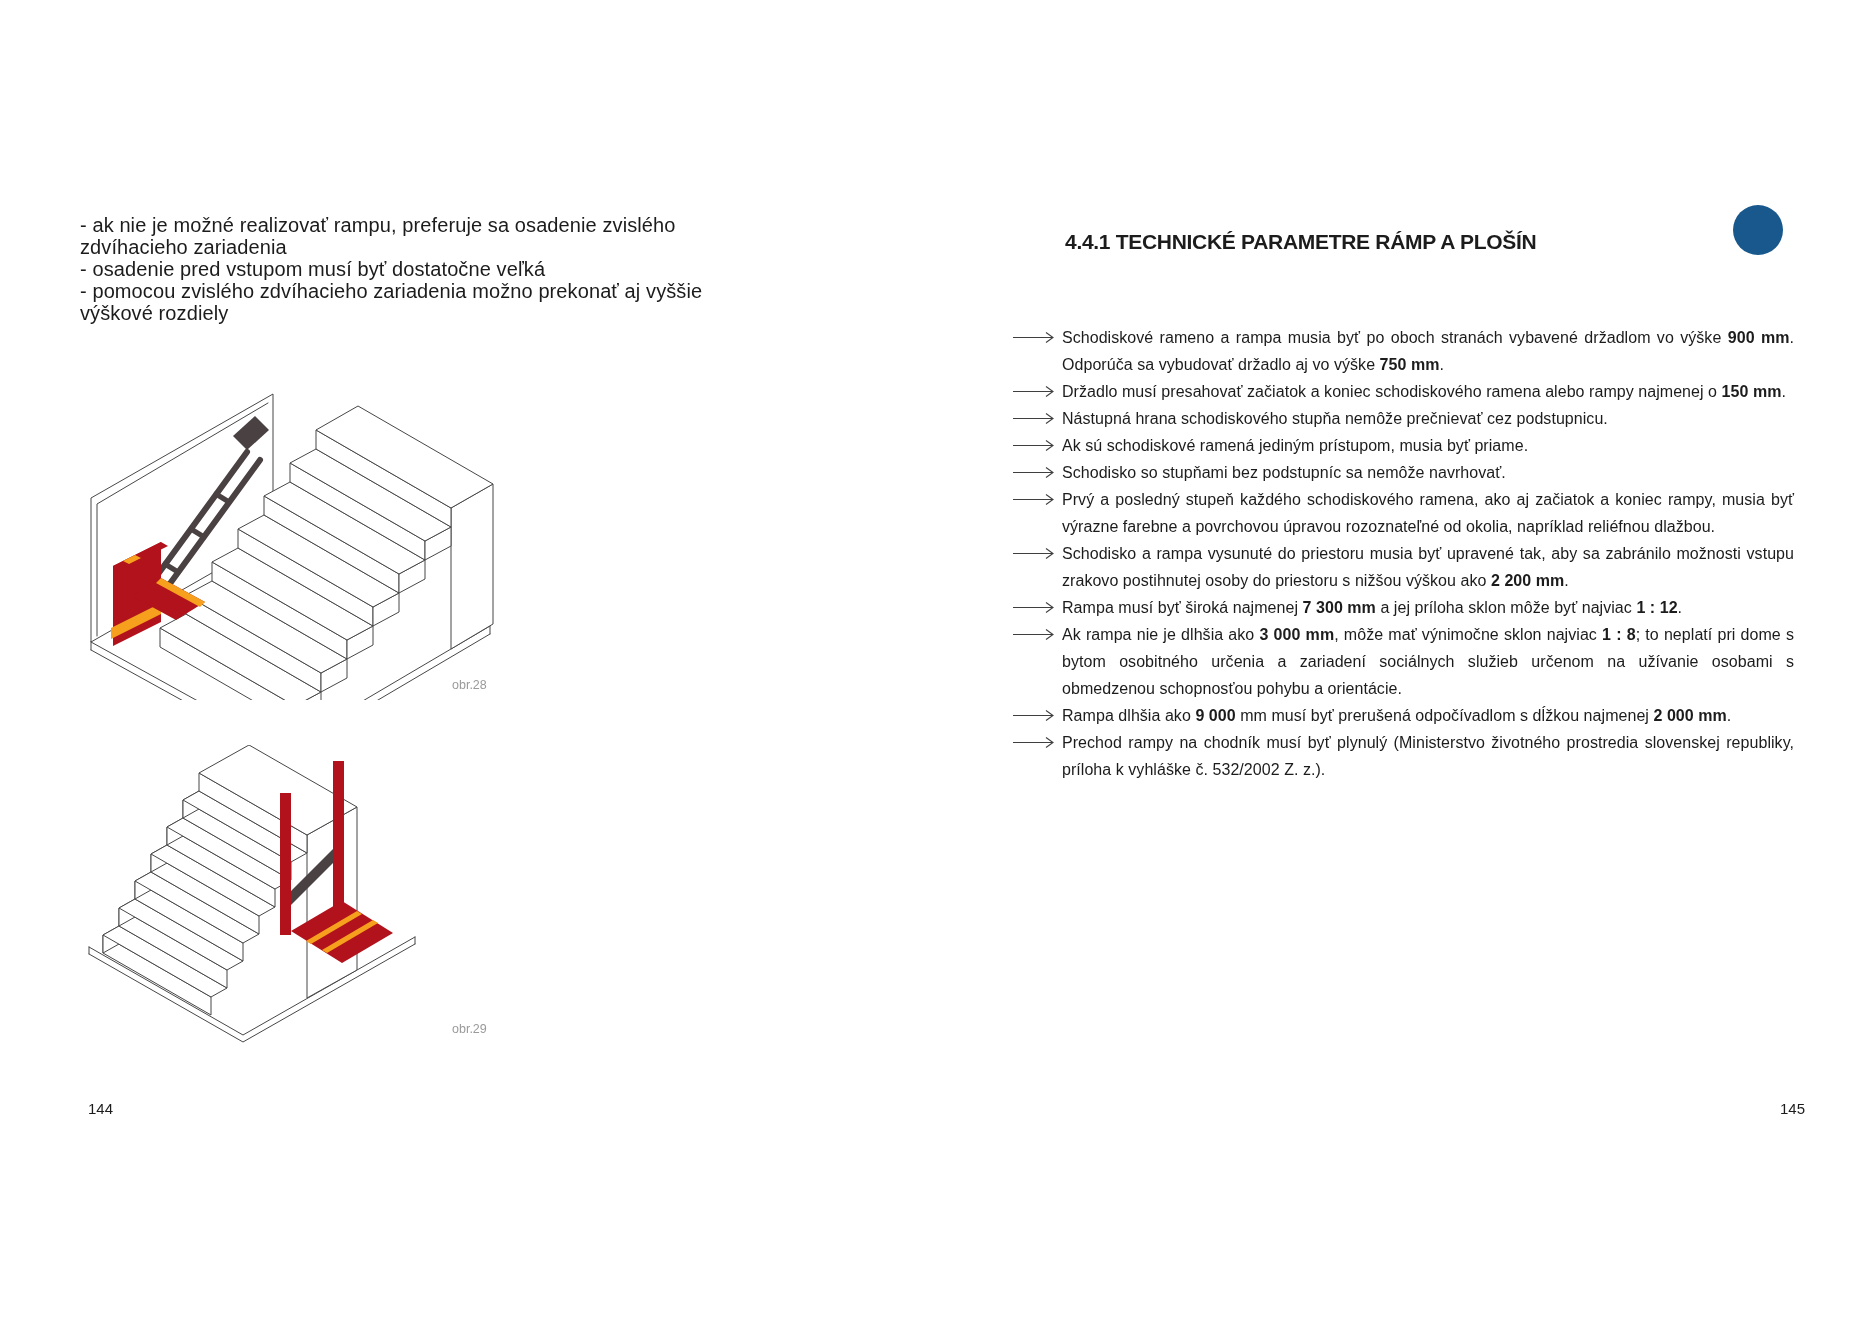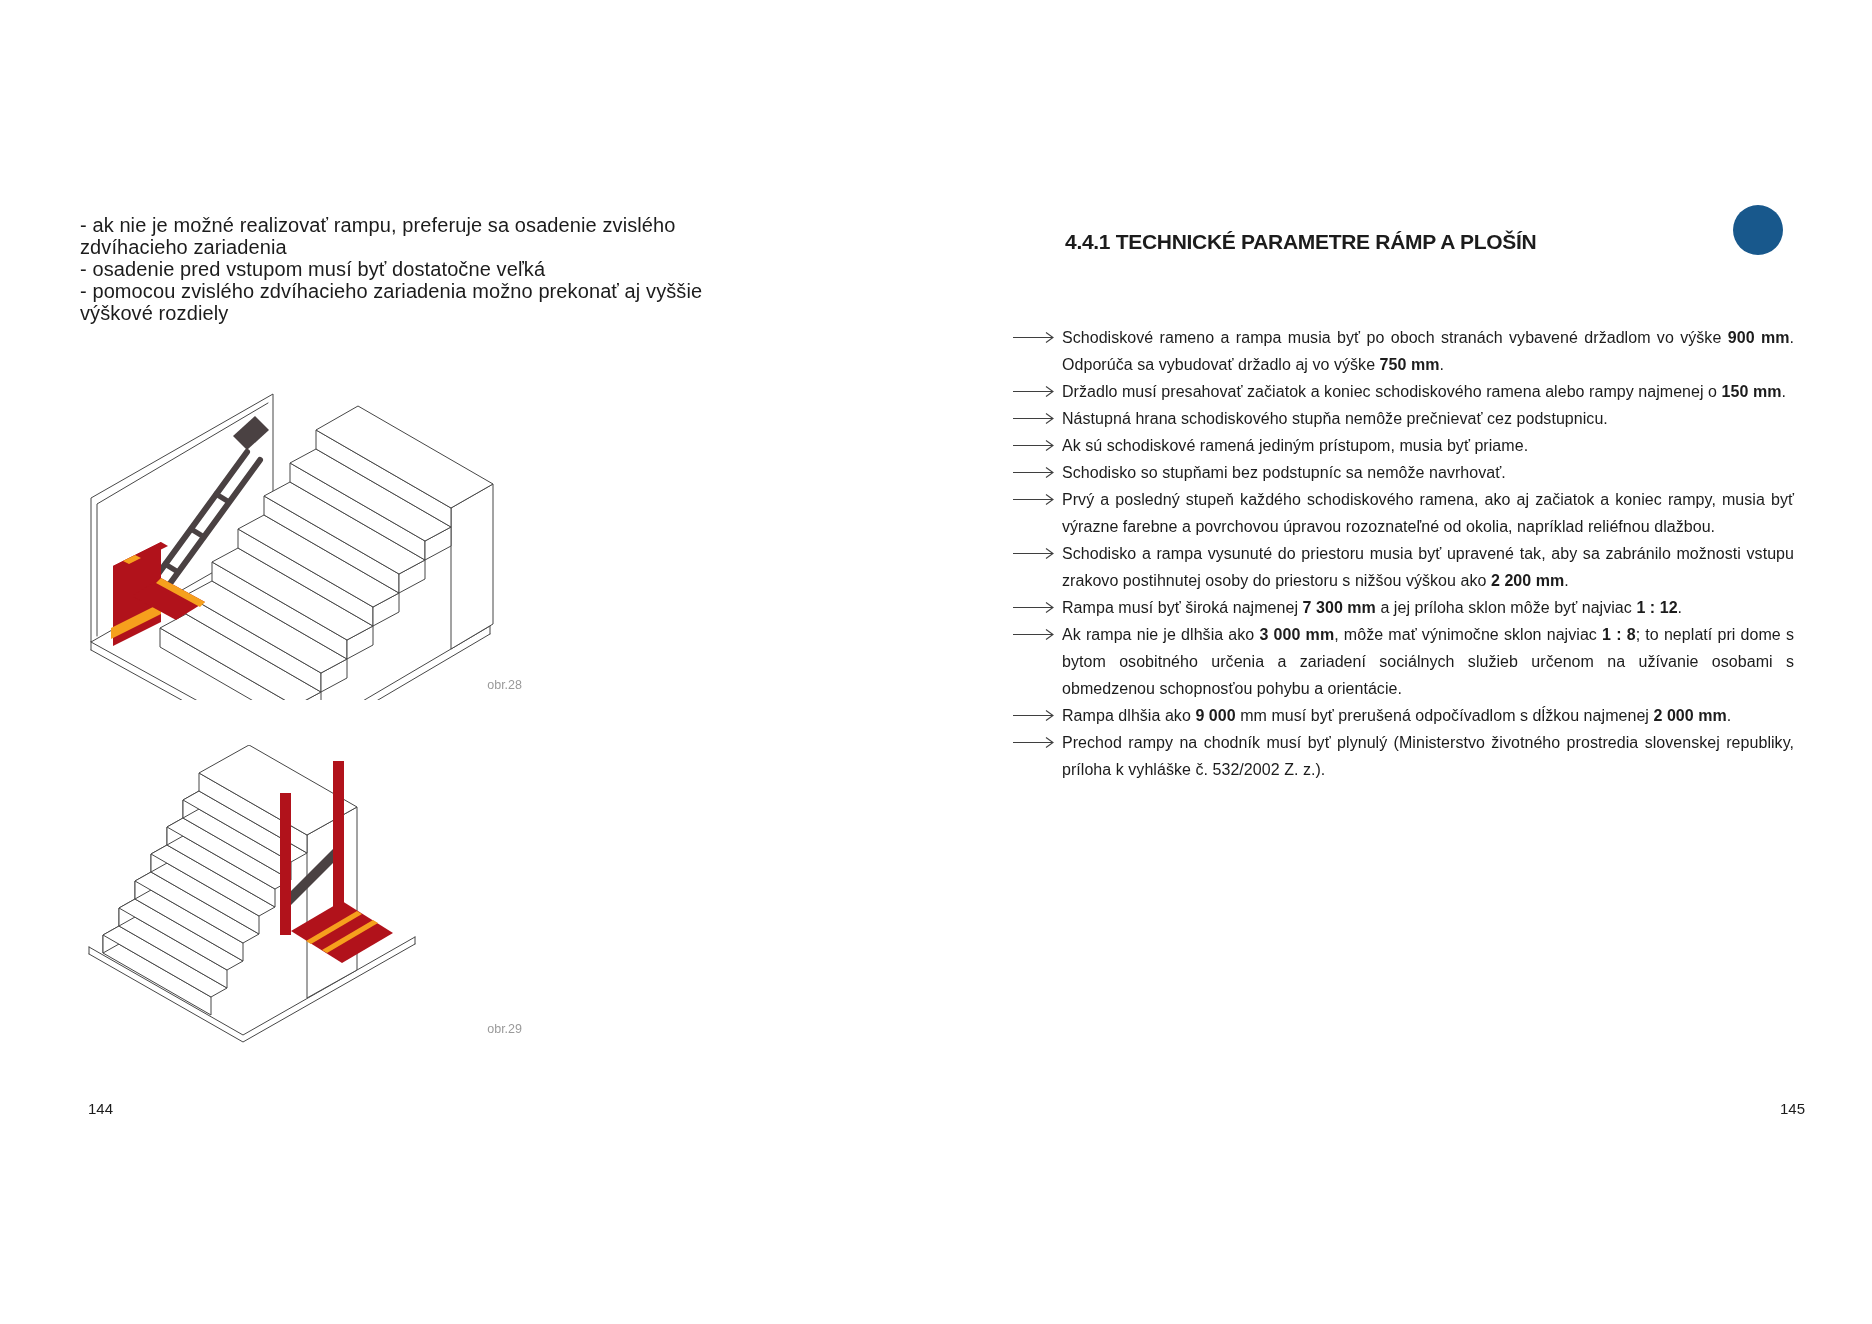--- a/index.html
+++ b/index.html
@@ -9,21 +9,21 @@
   }
   
   .intro{
     position:absolute;left:80px;top:214px;width:690px;
     font-size:20px;line-height:22px;letter-spacing:.1px;
   }
   .fig{position:absolute;}
   .fig1{left:75px;top:330px;}
   .fig2{left:75px;top:745px;}
   .caption{
-    position:absolute;width:70px;text-align:right;
+    position:absolute;width:70px;text-align:left;
     font-size:12.5px;color:var(--caption_gray,#9a9a9a);
   }
   .cap1{left:452px;top:678px;}
   .cap2{left:452px;top:1022px;}
   .pagenum{position:absolute;top:1100px;font-size:15px;}
   .pn-left{left:88px;}
   .pn-right{left:1745px;width:60px;text-align:right;}
   
   .heading{
     position:absolute;left:1058px;top:216px;

